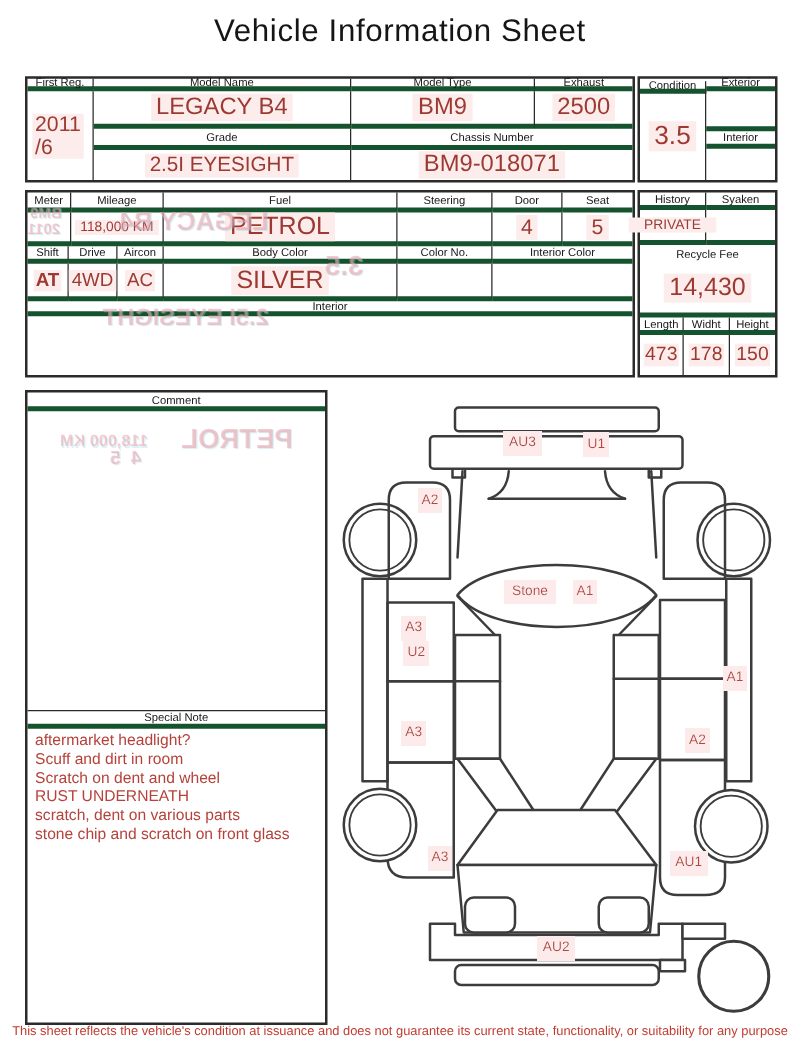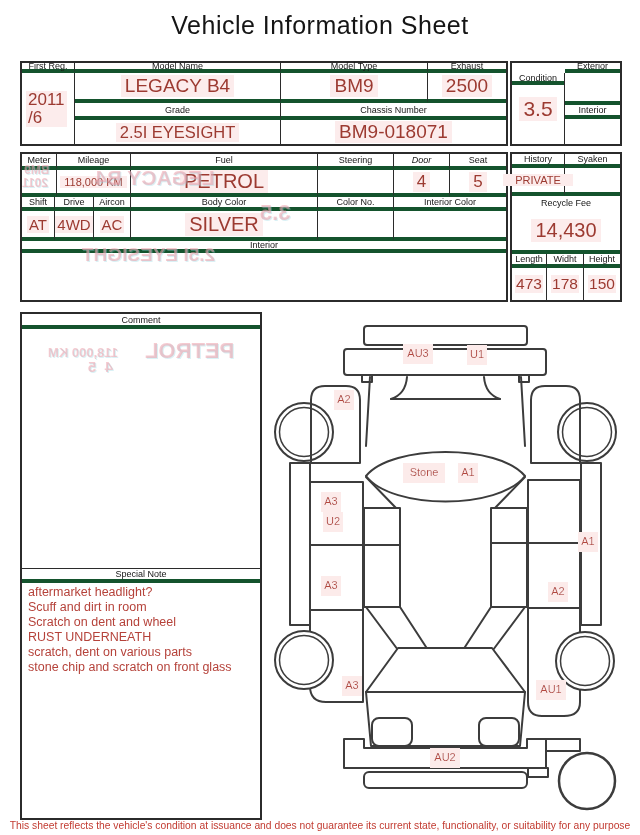--- a/index.html
+++ b/index.html
@@ -62,36 +62,36 @@
 
     <div class="c val br" style="left:53px;top:57px;width:206px;height:24px;">
         <span class="hl" style="font-size:16.5px;">2.5I EYESIGHT</span>
       </div>
     <div class="c val" style="left:259px;top:57px;width:225px;height:24px;">
         <span class="hl" style="font-size:19px;">BM9-018071</span>
       </div>
   </div>
 
   <div class="frame" style="left:510px;top:61px;width:112px;height:85px;">
-    <div class="c hdr br bb" style="left:0;top:12px;width:53px;height:10px;text-align:right;">Condition</div>
+    <div class="c hdr br bb" style="left:0;top:2px;width:53px;height:10px;text-align:right;">Condition</div>
     <div class="c val br" style="left:0;top:10px;width:53px;height:71px;">
         <span class="hl" style="font-size:21px;">3.5</span>
       </div>
     <div class="c hdr bb" style="left:53px;top:0;width:55px;height:10px;">Exterior</div>
     <div class="c val bb" style="left:53px;top:10px;width:55px;height:32px;"></div>
     <div class="c hdr bb" style="left:53px;top:42px;width:55px;height:14px;">Interior</div>
     <div class="c val" style="left:53px;top:56px;width:55px;height:25px;"></div>
   </div>
 
   <div class="frame" style="left:20px;top:152px;width:488px;height:150px;">
     <div class="c hdr br bb" style="left:0;top:0;width:35px;height:16px;">Meter</div>
     <div class="c hdr br bb" style="left:35px;top:0;width:74px;height:16px;">Mileage</div>
     <div class="c hdr br bb" style="left:109px;top:0;width:187px;height:16px;">Fuel</div>
     <div class="c hdr br bb" style="left:296px;top:0;width:76px;height:16px;">Steering</div>
-    <div class="c hdr br bb" style="left:372px;top:0;width:56px;height:16px;font-style:italic;">Door</div>
+    <div class="c hdr br bb" style="left:372px;top:0;width:56px;height:16px;">Door</div>
     <div class="c hdr bb" style="left:428px;top:0;width:56px;height:16px;">Seat</div>
 
     <div class="c val br bb" style="left:0;top:16px;width:35px;height:27px;"></div>
     <div class="c val br bb" style="left:35px;top:16px;width:74px;height:27px;">
         <span class="hl" style="font-size:11px;">118,000 KM</span>
       </div>
     <div class="c val br bb" style="left:109px;top:16px;width:187px;height:27px;">
         <span class="hl" style="font-size:20px;">PETROL</span>
       </div>
     <div class="c val br bb" style="left:296px;top:16px;width:76px;height:27px;"></div>
@@ -102,21 +102,21 @@
         <span class="hl" style="font-size:17px;">5</span>
       </div>
 
     <div class="c hdr br bb" style="left:0;top:43px;width:33px;height:14px;">Shift</div>
     <div class="c hdr br bb" style="left:33px;top:43px;width:39px;height:14px;">Drive</div>
     <div class="c hdr br bb" style="left:72px;top:43px;width:37px;height:14px;">Aircon</div>
     <div class="c hdr br bb" style="left:109px;top:43px;width:187px;height:14px;">Body Color</div>
     <div class="c hdr br bb" style="left:296px;top:43px;width:76px;height:14px;">Color No.</div>
     <div class="c hdr bb" style="left:372px;top:43px;width:112px;height:14px;">Interior Color</div>
 
-    <div class="c val br bb" style="left:0;top:57px;width:33px;height:30px;">
+    <div class="c val br bb" style="left:0;top:57px;width:33px;height:30px;font-weight:bold;">
         <span class="hl" style="font-size:15px;padding:0 2px;">AT</span>
       </div>
     <div class="c val br bb" style="left:33px;top:57px;width:39px;height:30px;">
         <span class="hl" style="font-size:15px;padding:0 2px;">4WD</span>
       </div>
     <div class="c val br bb" style="left:72px;top:57px;width:37px;height:30px;">
         <span class="hl" style="font-size:15px;padding:0 2px;">AC</span>
       </div>
     <div class="c val br bb" style="left:109px;top:57px;width:187px;height:30px;">
         <span class="hl" style="font-size:20px;">SILVER</span>

